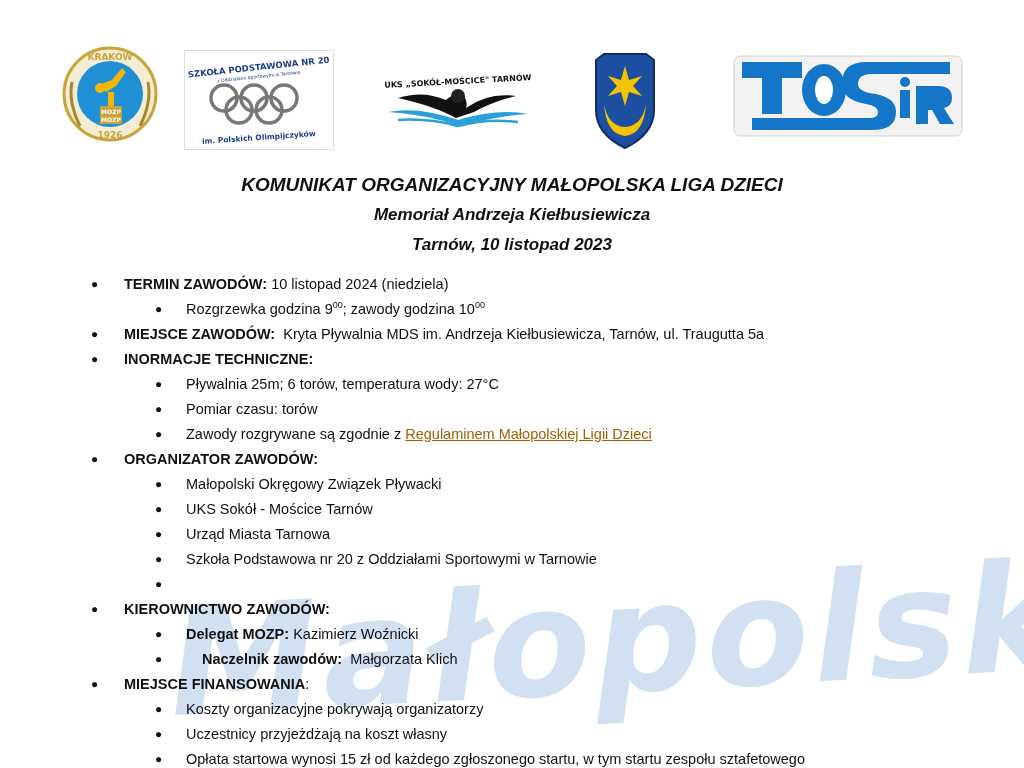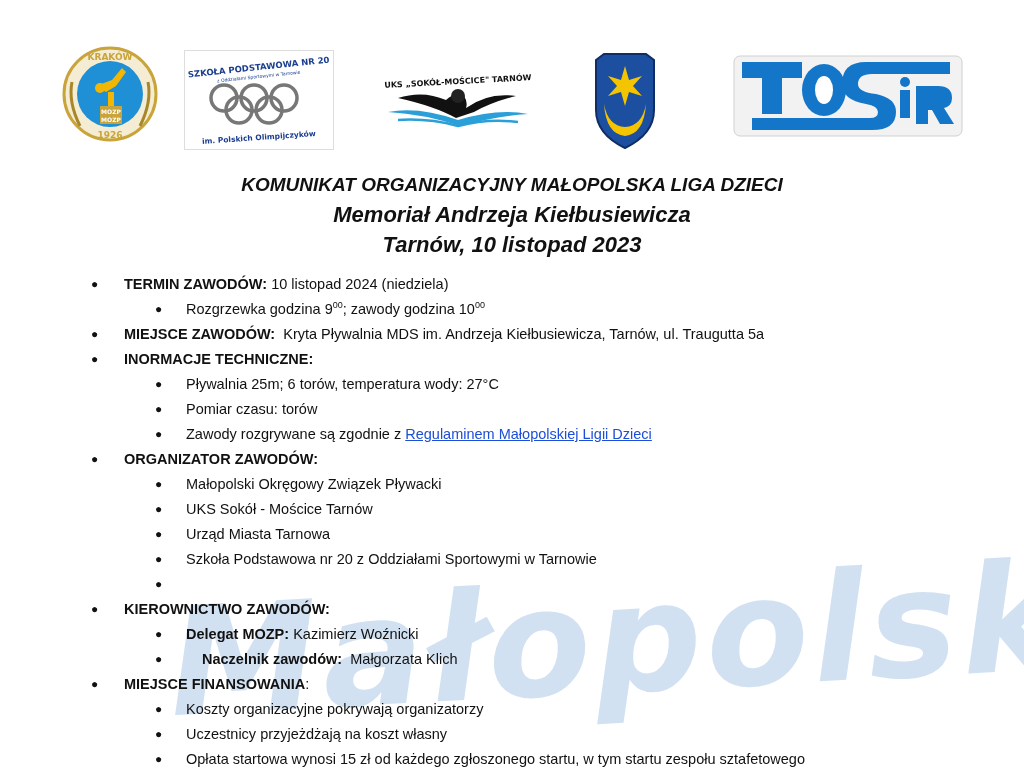--- a/index.html
+++ b/index.html
@@ -14,37 +14,37 @@
   .watermark {
     position: absolute; left: 170px; top: 570px; width: 700px; height: 200px;
     font-family: "DejaVu Sans", sans-serif; font-weight: bold; font-style: italic;
     font-size: 150px; color: #c9dcf0; letter-spacing: 4px; opacity: 0.85;
     transform: rotate(-3deg); z-index: 0; white-space: nowrap; line-height: 1;
   }
 
   .titles { position: absolute; top: 170px; left: 0; width: 1024px; text-align: center; z-index: 1; }
   .title-line {
     font-family: "Liberation Sans", sans-serif; font-weight: bold; font-style: italic;
-    font-size: 22px; line-height: 30px; color: #111;
+    font-size: 17px; line-height: 30px; color: #111;
   }
   .title-line.main { font-size: 19px; }
 
   .content { position: absolute; top: 272px; left: 0; width: 1024px; z-index: 1; }
   .row {
     position: relative; height: 25px; line-height: 25px; font-size: 14.5px;
     font-family: "Liberation Sans", sans-serif; white-space: nowrap;
   }
   .row.l1 .bullet { position: absolute; left: 91px; }
   .row.l1 .text { position: absolute; left: 124px; }
   .row.l2 .bullet { position: absolute; left: 155px; }
   .row.l2 .text { position: absolute; left: 186px; }
   .bullet { font-size: 12px; }
   .b { font-weight: bold; }
   sup { font-size: 9px; line-height: 0; vertical-align: 6px; }
-  a.link { color: #1d4ed8; text-decoration: underline; }
+  a.link { color: #a16207; text-decoration: underline; }
 </style>
 </head>
 <body>
 
 <div class="watermark">Małopolska</div>
 
 <div class="logos">
 
   <div class="logo" style="left:62px;top:42px;">
     <svg width="96" height="104" viewBox="0 0 96 104">

